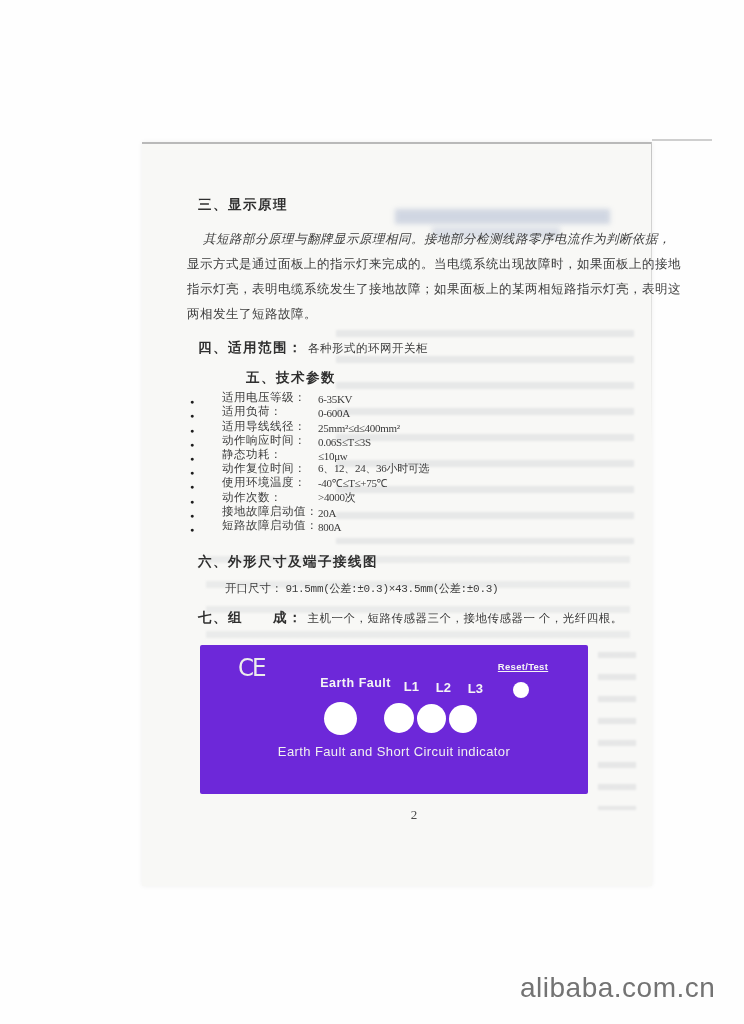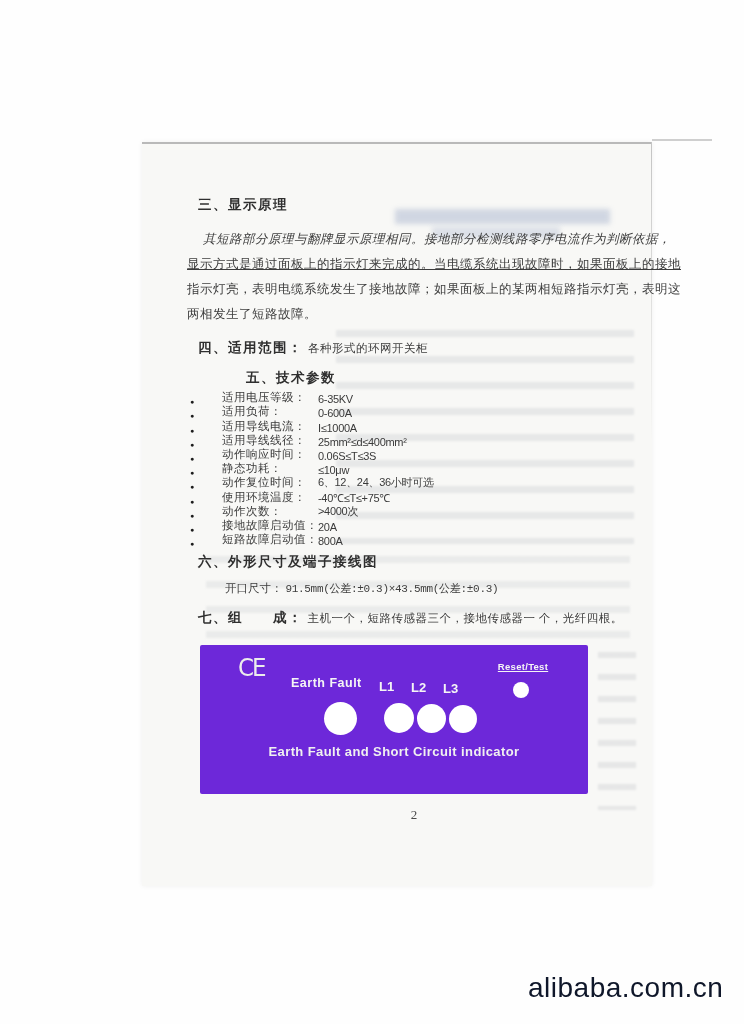--- a/index.html
+++ b/index.html
@@ -34,21 +34,21 @@
     letter-spacing:0.5px;white-space:nowrap;
   }
   .para-line.indent{padding-left:16px;}
   .inline-normal{font-weight:normal;font-size:11.5px;letter-spacing:0.5px;}
   .param-list{position:absolute;left:190px;top:391px;width:440px;}
   .param-row{height:14.2px;display:flex;align-items:flex-end;}
   .bullet{width:32px;font-size:7px;color:#1c1c1c;}
   .p-label{width:96px;font-size:11.5px;color:#3a3a3a;
     font-family:"Liberation Serif","DejaVu Serif",serif;letter-spacing:0.5px;}
   .p-value{font-size:11px;color:#3a3a3a;
-    font-family:Liberation Sans, sans-serif;letter-spacing:-0.3px;}
+    font-family:Liberation Serif, serif;letter-spacing:-0.3px;}
   .dim-line{position:absolute;left:225px;top:581px;font-size:11.5px;text-align:center;}
   .dim-value{font-family:"Liberation Mono",monospace;font-size:11px;letter-spacing:-0.3px;}
   .sec7-line{position:absolute;left:198px;top:608px;white-space:nowrap;}
   .sec7-head{font-size:13.5px;font-weight:bold;letter-spacing:1.5px;
     font-family:"Liberation Serif","DejaVu Serif",serif;color:#2f2f2f;}
   .sec7-text{font-size:11.5px;letter-spacing:0.5px;
     font-family:"Liberation Serif","DejaVu Serif",serif;color:#3a3a3a;text-align:right;}
   
   .panel{
     position:absolute;left:200px;top:645px;width:388px;height:149px;
@@ -57,47 +57,46 @@
   .ce-mark{
     position:absolute;left:38px;top:10px;font-size:23px;color:#ececec;
     font-family:"DejaVu Sans",sans-serif;letter-spacing:-2px;
     transform:scaleY(1.05);
   }
   .reset-label{
     position:absolute;left:283px;top:16px;width:80px;text-align:center;
     font-size:9.5px;font-weight:bold;color:#f5f5f5;letter-spacing:0.3px;text-decoration:underline;
   }
   .lamp-label{
-    position:absolute;font-weight:bold;color:#f5f5f5;text-align:left;
+    position:absolute;font-weight:bold;color:#f5f5f5;text-align:right;
   }
   .lbl-ef{left:91px;top:31px;width:100px;font-size:12.5px;letter-spacing:0.5px;}
   .lbl-l1{left:179px;top:34px;width:40px;font-size:13px;}
   .lbl-l2{left:211px;top:35px;width:40px;font-size:13px;}
   .lbl-l3{left:243px;top:36px;width:40px;font-size:13px;}
   .lamp{position:absolute;background:#ffffff;border-radius:50%;}
   .lamp-ef{left:124px;top:57px;width:33px;height:33px;}
   .lamp-l1{left:184px;top:58px;width:30px;height:30px;}
   .lamp-l2{left:217px;top:59px;width:29px;height:29px;}
   .lamp-l3{left:249px;top:60px;width:28px;height:28px;}
   .lamp-reset{left:313px;top:37px;width:16px;height:16px;}
   .panel-caption{
     position:absolute;left:0;top:99px;width:100%;text-align:center;
-    font-size:13px;font-weight:bold;color:#f0f0f0;letter-spacing:0.4px;
+    font-size:13px;font-weight:normal;color:#f0f0f0;letter-spacing:0.4px;
   }
   
   .page-number{
     position:absolute;left:404px;top:807px;width:20px;text-align:center;
     font-size:13px;color:#4a4a4a;
     font-family:"Liberation Serif","DejaVu Serif",serif;
   }
   .watermark{
     position:absolute;left:520px;top:972px;
-    font-size:28px;color:#0f172a;letter-spacing:0.5px;
+    font-size:28px;color:#737373;letter-spacing:0.5px;
     font-family:"Liberation Sans",sans-serif;
-    margin-left:8px;
   }
   
   .bleed{position:absolute;pointer-events:none;}
   .bleed-blue-1{
     left:395px;top:209px;width:215px;height:15px;
     background:rgba(125,143,182,0.32);filter:blur(2.5px);
   }
   .bleed-blue-2{
     left:432px;top:227px;width:128px;height:12px;
     background:rgba(125,143,182,0.22);filter:blur(2.5px);
@@ -129,46 +128,41 @@
 <div class="paper-right-edge"></div>
 
 <div class="bleed bleed-blue-1"></div>
 <div class="bleed bleed-blue-2"></div>
 <div class="bleed bleed-lines-right"></div>
 <div class="bleed bleed-lines-mid"></div>
 <div class="bleed bleed-lines-edge"></div>
 
 <div class="heading" style="left:198px;top:196px;">三、显示原理</div>
 <div class="para-line doc-text indent" style="top:231px;font-style:italic;">其短路部分原理与翻牌显示原理相同。接地部分检测线路零序电流作为判断依据，</div>
-<div class="para-line doc-text" style="top:256px;text-decoration:underline;">显示方式是通过面板上的指示灯来完成的。当电缆系统出现故障时，如果面板上的接地</div>
+<div class="para-line doc-text" style="top:256px;">显示方式是通过面板上的指示灯来完成的。当电缆系统出现故障时，如果面板上的接地</div>
 <div class="para-line doc-text" style="top:281px;">指示灯亮，表明电缆系统发生了接地故障；如果面板上的某两相短路指示灯亮，表明这</div>
 <div class="para-line doc-text" style="top:306px;">两相发生了短路故障。</div>
 
 <div class="heading" style="left:198px;top:339px;">
   <span>四、适用范围：</span>
   <span class="inline-normal doc-text">各种形式的环网开关柜</span>
 </div>
 
 <div class="heading" style="left:198px;top:369px;margin-left:48px;">五、技术参数</div>
 
 <div class="param-list">
   <div class="param-row">
     <span class="bullet">●</span>
     <span class="p-label">适用电压等级：</span>
     <span class="p-value">6-35KV</span>
   </div>
   <div class="param-row">
     <span class="bullet">●</span>
     <span class="p-label">适用负荷：</span>
     <span class="p-value">0-600A</span>
-  </div>
-  <div class="param-row">
-    <span class="bullet">●</span>
-    <span class="p-label">适用导线电流：</span>
-    <span class="p-value">I≤1000A</span>
   </div>
   <div class="param-row">
     <span class="bullet">●</span>
     <span class="p-label">适用导线线径：</span>
     <span class="p-value">25mm²≤d≤400mm²</span>
   </div>
   <div class="param-row">
     <span class="bullet">●</span>
     <span class="p-label">动作响应时间：</span>
     <span class="p-value">0.06S≤T≤3S</span>

